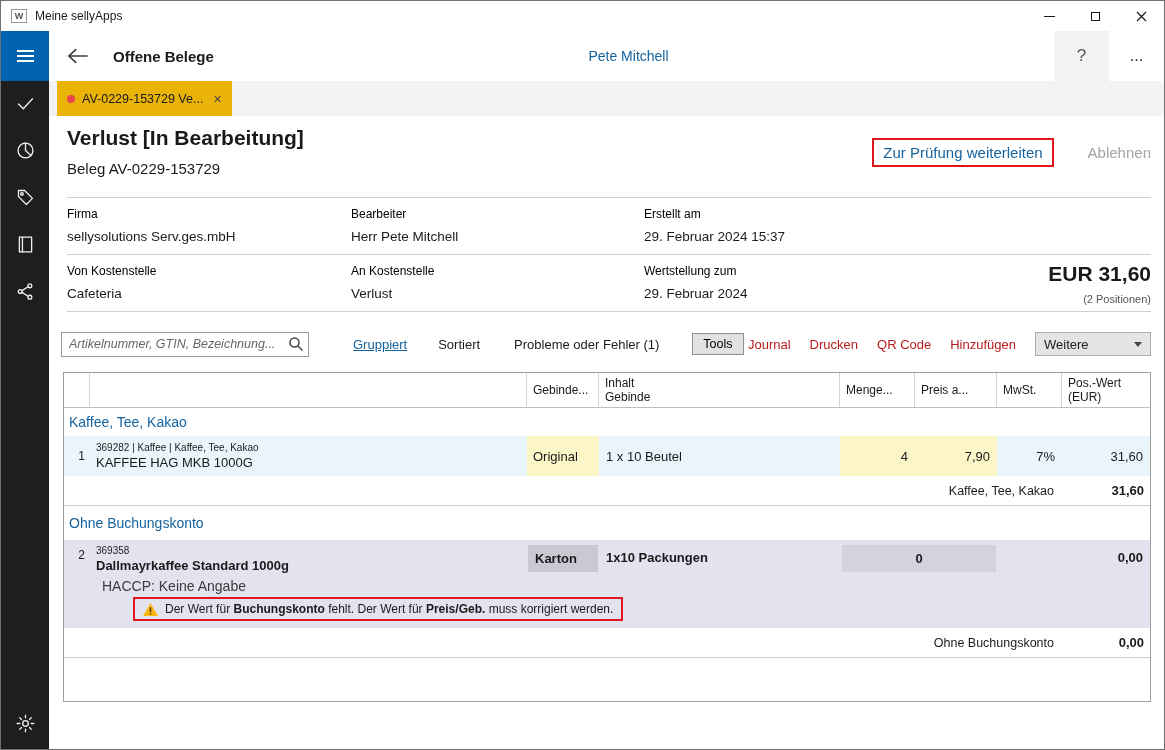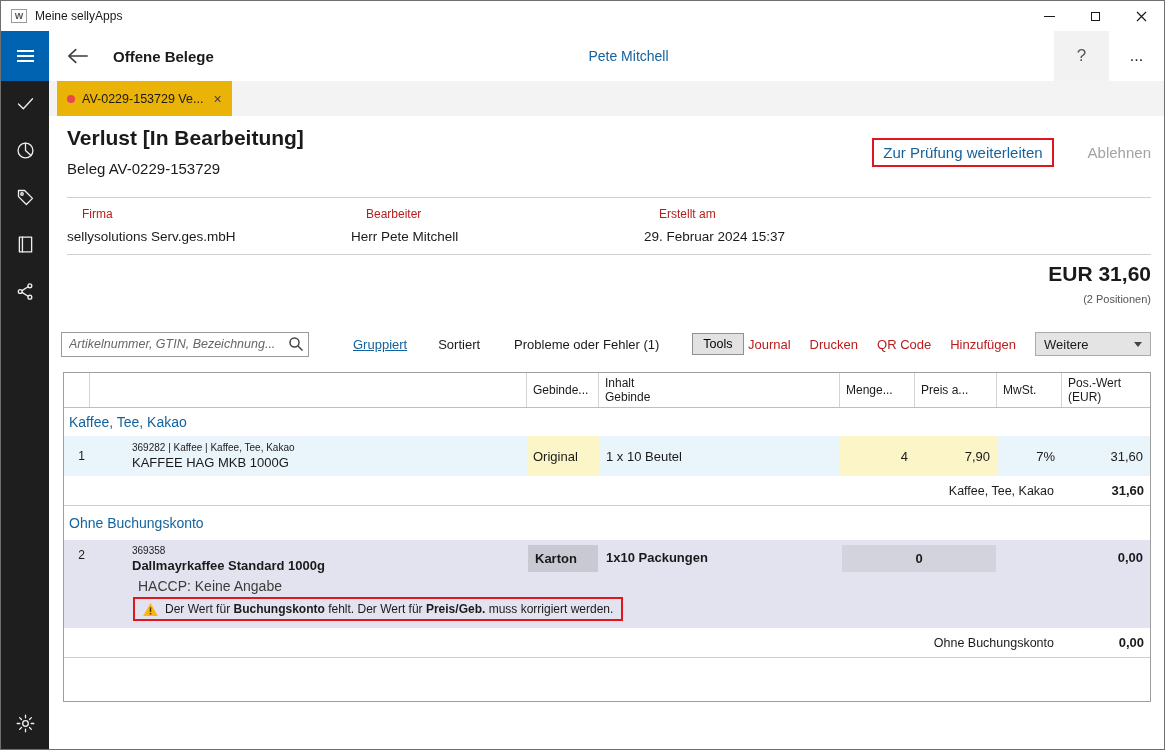--- a/index.html
+++ b/index.html
@@ -56,21 +56,21 @@
   .doc-subtitle { position: absolute; left: 18px; top: 44px; font-size: 15px; }
   .actions { position: absolute; top: 22px; right: 13px; display: flex; align-items: center; gap: 34px; }
   .annot { border: 2px solid #e0161d; }
   .forward-btn { display: block; padding: 4px 9px; color: #15639e; font-size: 15px; cursor: pointer; }
   .reject-btn { color: #a3a3a3; font-size: 15px; cursor: pointer; }
 
   .fields { position: absolute; left: 18px; right: 13px; top: 81px; border-top: 1px solid #d0d0d0; }
   .field-row { display: grid; grid-template-columns: 284px 293px 1fr; padding: 9px 0 10px;
                border-bottom: 1px solid #d0d0d0; }
   .field { display: flex; flex-direction: column; }
-  .f-label { font-size: 12px; color: #b91c1c; margin-left: 15px; }
+  .f-label { font-size: 12px; color: #000000; }
   .f-value { font-size: 13.5px; margin-top: 8px; }
 
   .total { position: absolute; right: 13px; top: 146px; text-align: right; }
   .total-amount { font-size: 21px; font-weight: bold; }
   .total-pos { font-size: 11px; color: #555; margin-top: 7px; }
 
   
   .toolbar { position: absolute; left: 12px; right: 13px; top: 214px; height: 28px; display: flex;
              align-items: center; font-size: 13px; }
   .search-wrap { position: relative; width: 248px; height: 25px; }
@@ -99,21 +99,21 @@
   .thead { height: 35px; border-bottom: 1px solid #bfbfbf; }
   .th { font-size: 12px; padding: 3px 6px; border-right: 1px solid #d4d4d4; white-space: pre-line;
         display: flex; align-items: center; cursor: default; }
   .th:last-child { border-right: none; }
   .group-row { height: 28px; display: flex; align-items: center; padding-left: 5px; color: #15639e;
                font-size: 14px; cursor: pointer; }
   .group-row.g2 { height: 34px; }
   .row1 { height: 40px; background: #eaf4fb; }
   .cell { display: flex; align-items: center; font-size: 13px; }
   .c-num { justify-content: flex-end; padding-right: 5px; font-size: 12px; }
-  .c-desc { flex-direction: column; align-items: flex-start; justify-content: center; padding-left: 6px; margin-left: 36px; }
+  .c-desc { flex-direction: column; align-items: flex-start; justify-content: center; padding-left: 6px; }
   .meta { font-size: 10px; color: #222; }
   .iname { font-size: 13px; margin-top: 2px; }
   .c-yellow { background: #fbf5c8; }
   .c-gebinde { padding-left: 6px; }
   .c-inhalt { padding-left: 7px; }
   .c-right { justify-content: flex-end; padding-right: 7px; }
   .subtotal { height: 30px; border-bottom: 1px solid #cfcfcf; }
   .st-label { grid-column: 1 / 8; display: flex; align-items: center; justify-content: flex-end;
               padding-right: 8px; font-size: 12.5px; }
   .st-value { display: flex; align-items: center; justify-content: flex-end; padding-right: 6px;
@@ -254,20 +254,34 @@
         </div>
         <div class="field">
           <span class="f-label">Bearbeiter</span>
           <span class="f-value">Herr Pete Mitchell</span>
         </div>
         <div class="field">
           <span class="f-label">Erstellt am</span>
           <span class="f-value">29. Februar 2024 15:37</span>
         </div>
       </div>
+      <div class="field-row">
+        <div class="field">
+          <span class="f-label">Von Kostenstelle</span>
+          <span class="f-value">Cafeteria</span>
+        </div>
+        <div class="field">
+          <span class="f-label">An Kostenstelle</span>
+          <span class="f-value">Verlust</span>
+        </div>
+        <div class="field">
+          <span class="f-label">Wertstellung zum</span>
+          <span class="f-value">29. Februar 2024</span>
+        </div>
+      </div>
     </div>
 
     <div class="total">
       <div class="total-amount">EUR 31,60</div>
       <div class="total-pos">(2 Positionen)</div>
     </div>
 
     <div class="toolbar">
       <div class="search-wrap">
         <input class="search-input" placeholder="Artikelnummer, GTIN, Bezeichnung..." style="">

